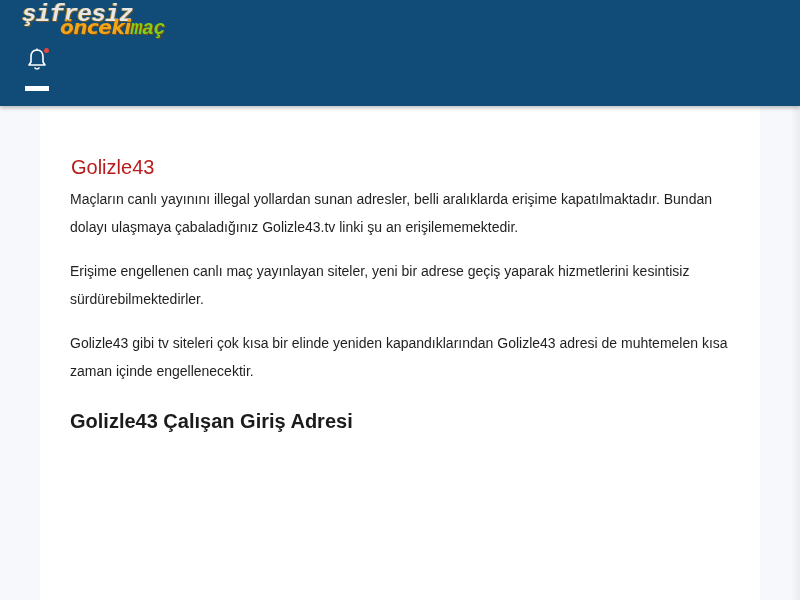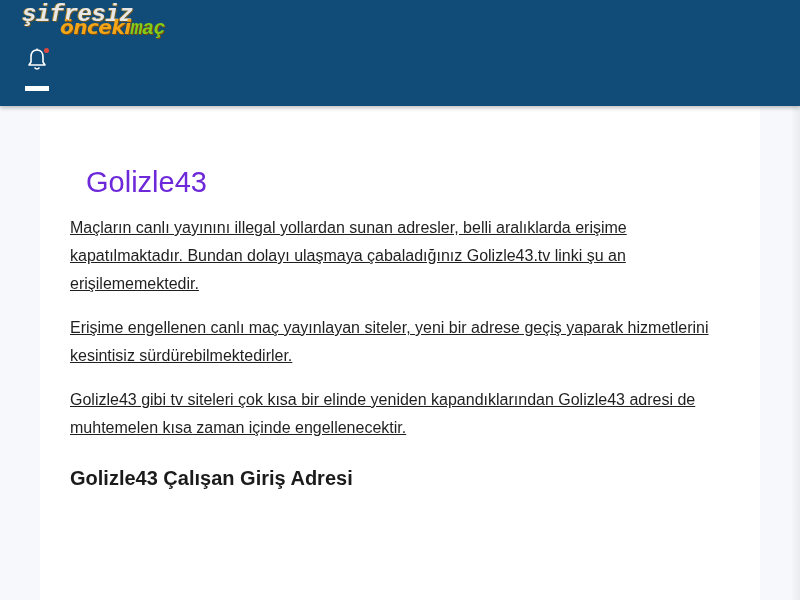--- a/index.html
+++ b/index.html
@@ -49,24 +49,24 @@
   .right-strip {
     position:absolute; right:0; top:106px; width:8px; height:494px;
     background:linear-gradient(to right,#f4f6f9,#e9ecef);
   }
   .card {
     position:absolute; left:40px; top:106px; width:720px; height:494px;
     background:#ffffff;
   }
   .content { position:absolute; left:30px; top:44px; width:660px; }
   h1 {
-    margin:16px; font-weight:normal; font-size:29px; line-height:32px; color:#6d28d9;
+    margin:1px; font-weight:normal; font-size:20px; line-height:32px; color:#b91c1c;
   }
   p {
-    margin:0 0 16px 0; font-size:16px; line-height:28px; color:#1f1f1f;text-decoration:underline;
+    margin:0 0 16px 0; font-size:14px; line-height:28px; color:#1f1f1f;
   }
   .content p:first-of-type { margin-top:2px; }
   h2 {
     margin:22px 0 0 0; font-size:20px; font-weight:bold; line-height:28px; color:#1b1b1b;
   }
 </style>
 </head>
 <body>
 
 <div class="header">

